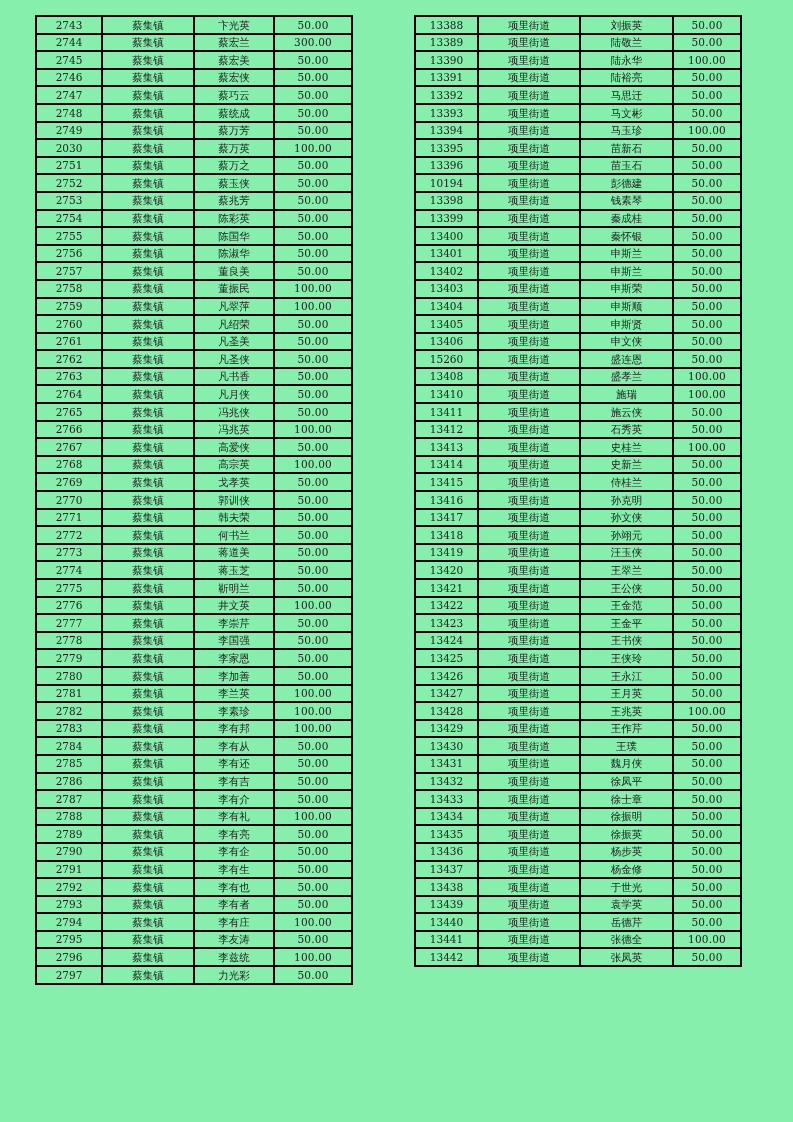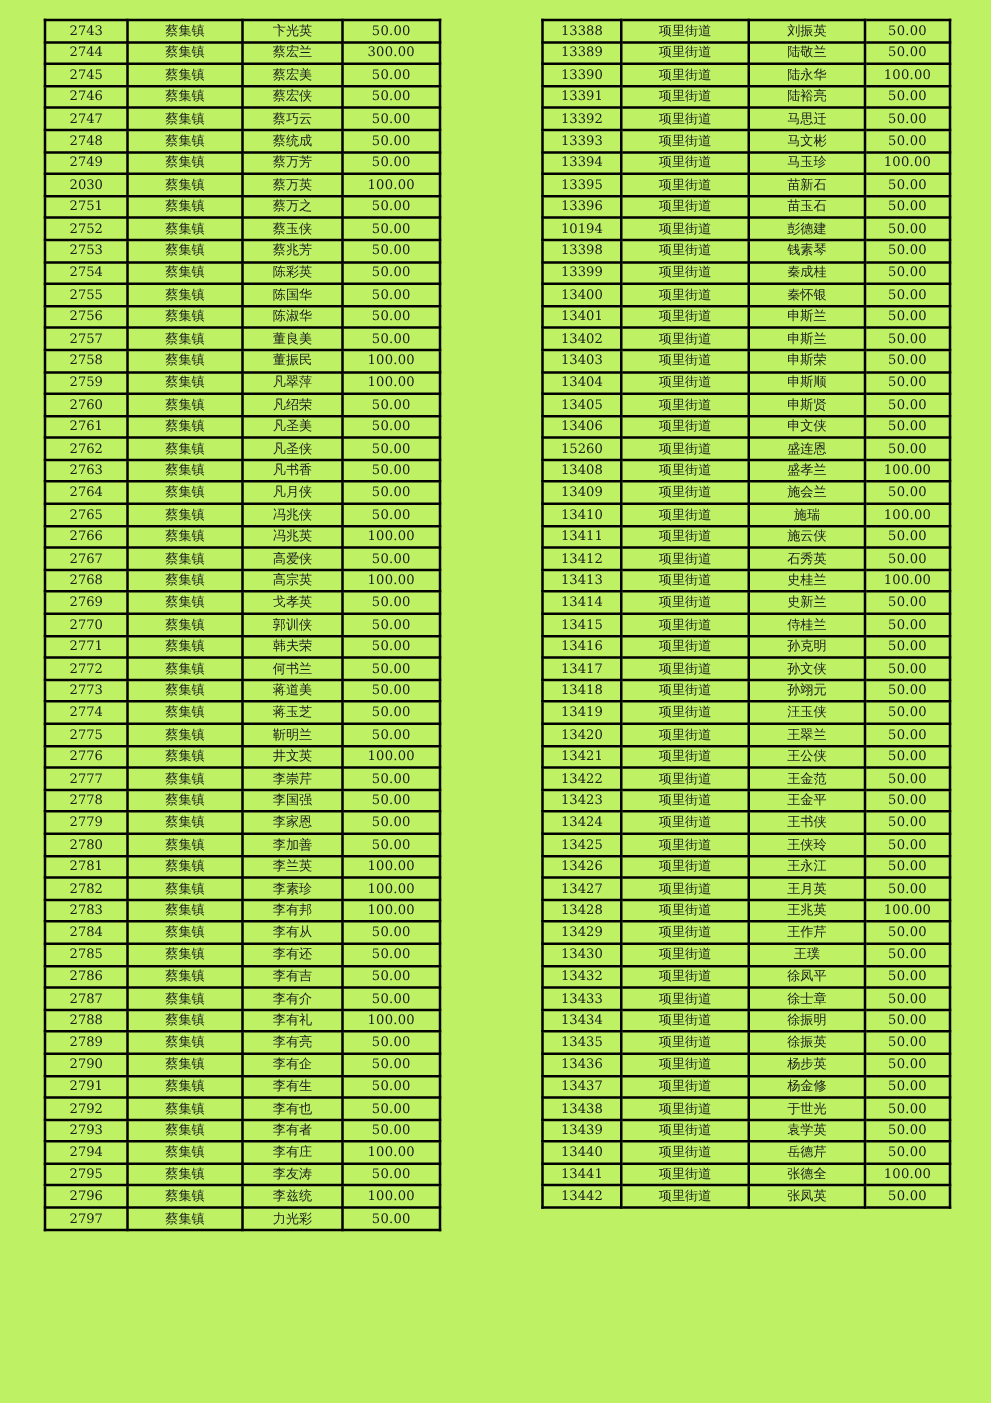--- a/index.html
+++ b/index.html
@@ -11,30 +11,30 @@
     height: 1122px;
     background: #ffffff;
     position: relative;
     font-family: "DejaVu Serif", "Liberation Serif", serif;
     color: #1a1a1a;
     overflow: hidden;
   }
   .page {
     position: absolute;
     inset: 0;
-    background: #bef264;
+    background: #86efac;
   }
   table.roster {
     border-collapse: collapse;
     table-layout: fixed;
     position: absolute;
     top: 15px;
   }
   #table-left  { left: 35px;  width: 316px; }
-  #table-right { left: 433px; width: 326px; padding-left: 16px; }
+  #table-right { left: 414px; width: 326px; padding-left: 16px; }
 
   #table-left  col.c-serial { width: 66px; }
   #table-left  col.c-region { width: 92px; }
   #table-left  col.c-name   { width: 80px; }
   #table-left  col.c-amount { width: 78px; }
 
   #table-right col.c-serial { width: 63px; }
   #table-right col.c-region { width: 102px; }
   #table-right col.c-name   { width: 93px; }
   #table-right col.c-amount { width: 68px; }
@@ -530,26 +530,20 @@
           <td class="name-cell">盛连恩</td>
           <td class="amount-cell">50.00</td>
         </tr>
         <tr>
           <td class="serial-cell">13408</td>
           <td class="region-cell">项里街道</td>
           <td class="name-cell">盛孝兰</td>
           <td class="amount-cell">100.00</td>
         </tr>
         <tr>
-          <td class="serial-cell">13409</td>
-          <td class="region-cell">项里街道</td>
-          <td class="name-cell">施会兰</td>
-          <td class="amount-cell">50.00</td>
-        </tr>
-        <tr>
           <td class="serial-cell">13410</td>
           <td class="region-cell">项里街道</td>
           <td class="name-cell">施瑞</td>
           <td class="amount-cell">100.00</td>
         </tr>
         <tr>
           <td class="serial-cell">13411</td>
           <td class="region-cell">项里街道</td>
           <td class="name-cell">施云侠</td>
           <td class="amount-cell">50.00</td>
@@ -659,20 +653,26 @@
         <tr>
           <td class="serial-cell">13429</td>
           <td class="region-cell">项里街道</td>
           <td class="name-cell">王作芹</td>
           <td class="amount-cell">50.00</td>
         </tr>
         <tr>
           <td class="serial-cell">13430</td>
           <td class="region-cell">项里街道</td>
           <td class="name-cell">王璞</td>
+          <td class="amount-cell">50.00</td>
+        </tr>
+        <tr>
+          <td class="serial-cell">13431</td>
+          <td class="region-cell">项里街道</td>
+          <td class="name-cell">魏月侠</td>
           <td class="amount-cell">50.00</td>
         </tr>
         <tr>
           <td class="serial-cell">13432</td>
           <td class="region-cell">项里街道</td>
           <td class="name-cell">徐凤平</td>
           <td class="amount-cell">50.00</td>
         </tr>
         <tr>
           <td class="serial-cell">13433</td>

